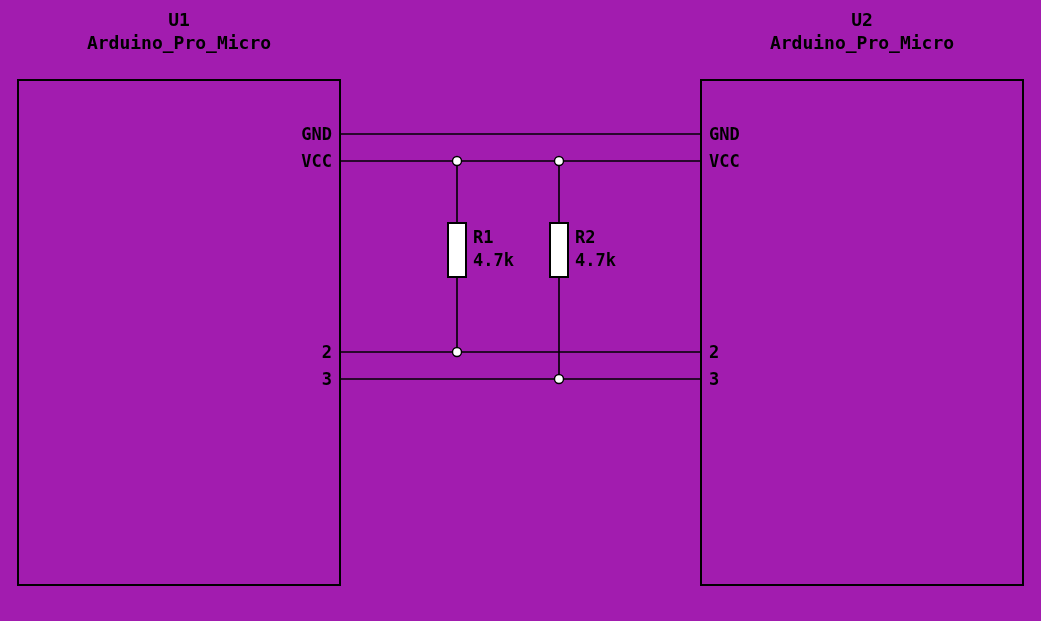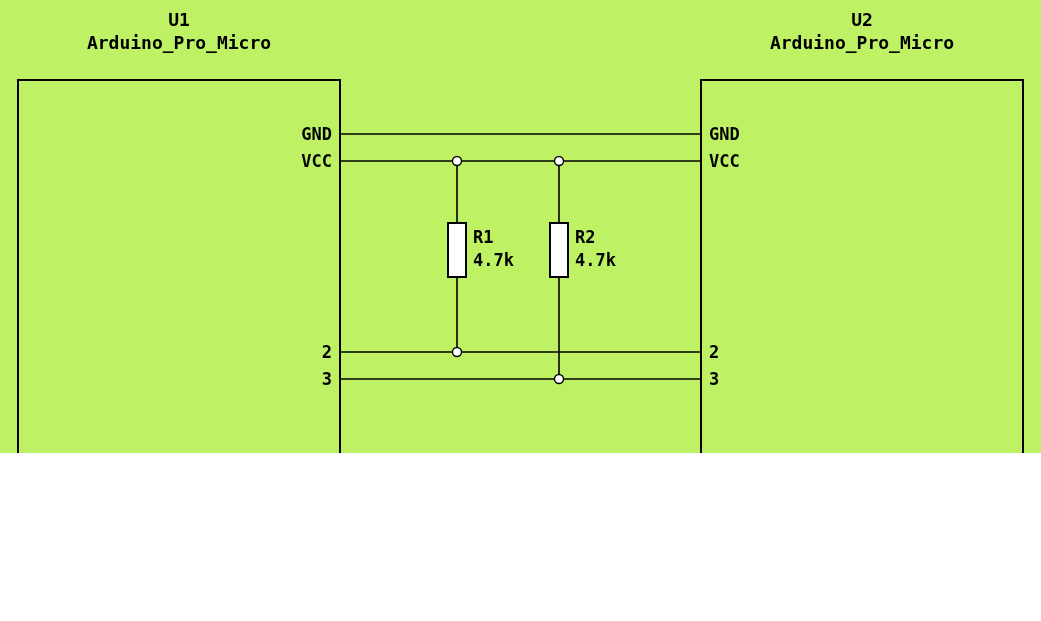--- a/index.html
+++ b/index.html
@@ -3,22 +3,22 @@
 <meta charset="utf-8">
 <style>
   html, body {
     margin: 0;
     padding: 0;
     background: #ffffff;
   }
   .page {
     position: relative;
     width: 1041px;
-    height: 453px;
-    background: #bef264;
+    height: 621px;
+    background: #a21caf;
     font-family: "DejaVu Sans Mono", monospace;
   }
   svg text {
     font-family: "DejaVu Sans Mono", monospace;
     font-weight: bold;
     fill: #000000;
   }
   .ref-label   { font-size: 18px; }
   .value-label { font-size: 18px; }
   .pin-label   { font-size: 17px; }

